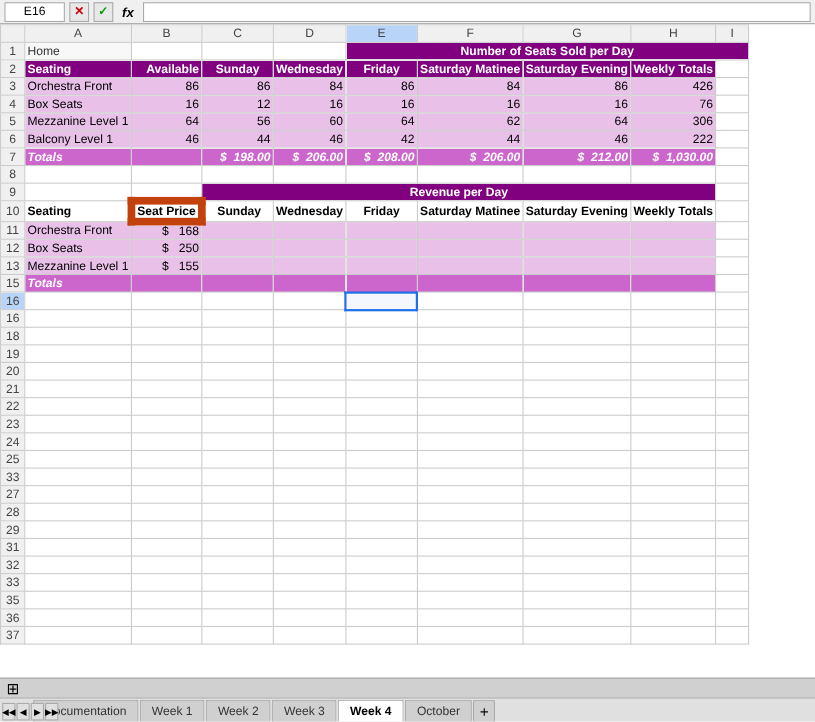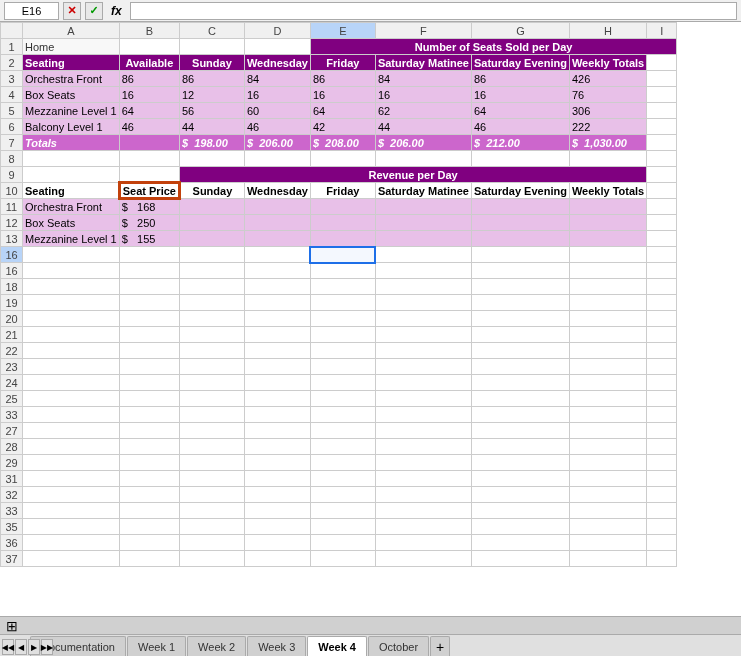--- a/index.html
+++ b/index.html
@@ -112,21 +112,21 @@
     }
 
     
     .totals-row {
       background: #cc66cc;
       color: white;
       font-weight: bold;
       font-style: italic;
     }
 
-    .text-right { }
+    .text-right { text-align: right; }
     .text-center { text-align: center; }
     .text-left { text-align: left; }
     .bold { font-weight: bold; }
 
     
     .selected-cell {
       border: 2px solid #1e6fe8 !important;
       background: rgba(30,111,232,0.05);
     }
 
@@ -362,21 +362,21 @@
       <td class="row-header">9</td>
       <td></td>
       <td></td>
       <td class="purple-header" colspan="6">Revenue per Day</td>
       <td></td>
     </tr>
 
     <tr>
       <td class="row-header">10</td>
       <td class="bold text-left" style="border:1px solid #ccc;">Seating</td>
-      <td class="bold text-right" style="border:3px solid #c2410c;margin-top:28px;">Seat Price</td>
+      <td class="bold text-right" style="border:7px solid #c2410c;margin-top:28px;">Seat Price</td>
       <td class="bold text-center" style="border:1px solid #ccc;">Sunday</td>
       <td class="bold text-center" style="border:1px solid #ccc;">Wednesday</td>
       <td class="bold text-center" style="border:1px solid #ccc;">Friday</td>
       <td class="bold text-center" style="border:1px solid #ccc;">Saturday Matinee</td>
       <td class="bold text-center" style="border:1px solid #ccc;">Saturday Evening</td>
       <td class="bold text-center" style="border:1px solid #ccc;">Weekly Totals</td>
       <td></td>
     </tr>
 
     <tr>
@@ -412,20 +412,32 @@
       <td class="light-purple"></td>
       <td class="light-purple"></td>
       <td class="light-purple"></td>
       <td class="light-purple"></td>
       <td class="light-purple"></td>
       <td class="light-purple"></td>
       <td></td>
     </tr>
 
 
+    <tr>
+      <td class="row-header">15</td>
+      <td class="totals-row text-left">Totals</td>
+      <td class="totals-row"></td>
+      <td class="totals-row"></td>
+      <td class="totals-row"></td>
+      <td class="totals-row"></td>
+      <td class="totals-row"></td>
+      <td class="totals-row"></td>
+      <td class="totals-row"></td>
+      <td></td>
+    </tr>
 
     <tr>
       <td class="row-header" style="background:#b8d4f8;">16</td>
       <td></td>
       <td></td>
       <td></td>
       <td></td>
       <td class="selected-cell"></td>
       <td></td>
       <td></td>

